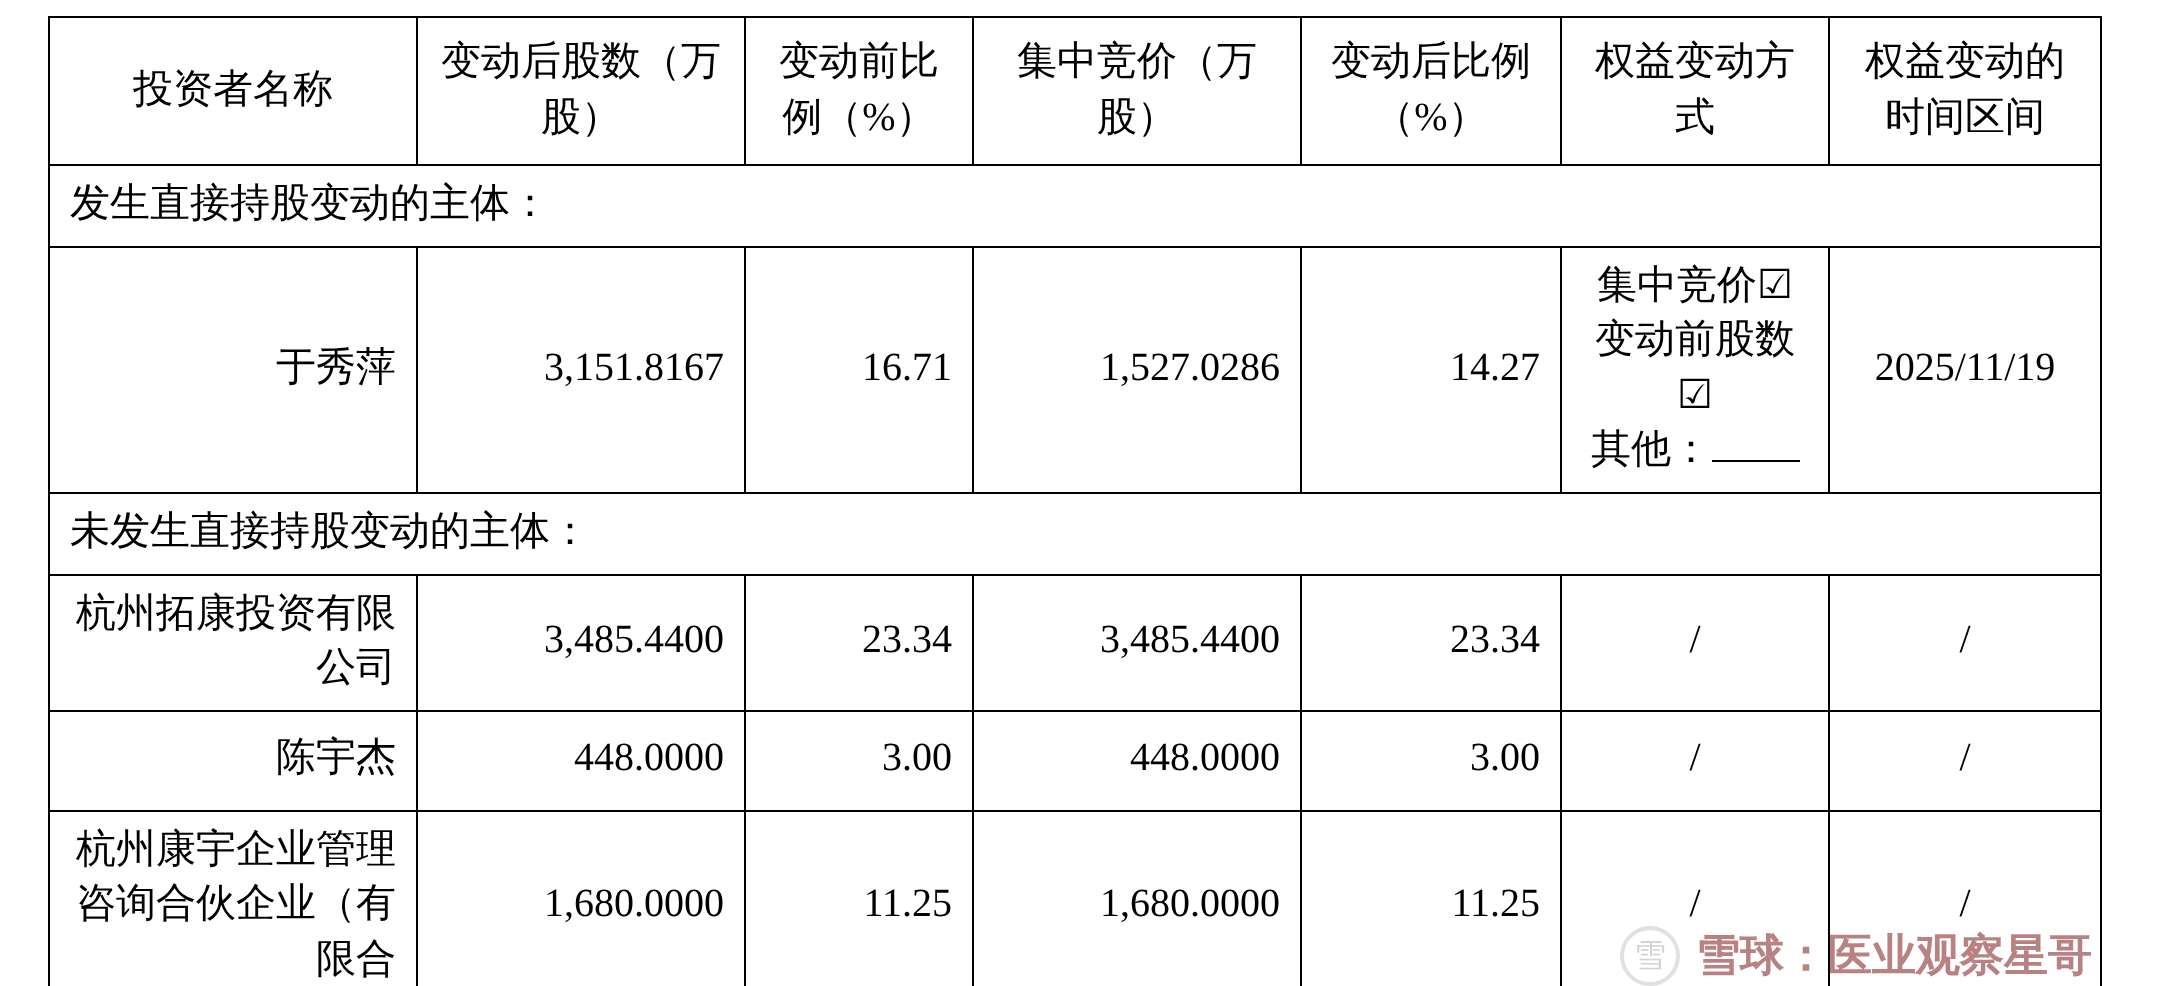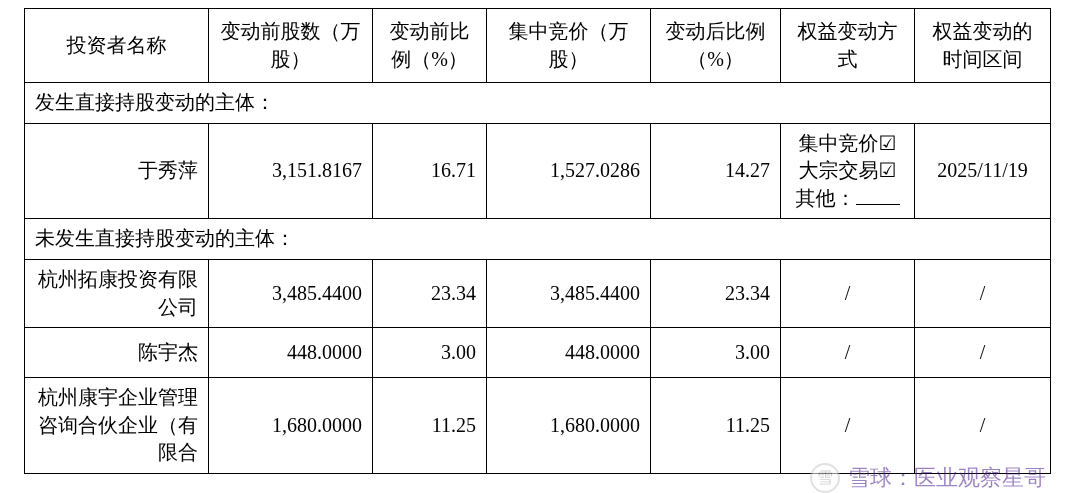--- a/index.html
+++ b/index.html
@@ -106,65 +106,66 @@
     border: 2px solid #c9c9c9;
     display: flex;
     align-items: center;
     justify-content: center;
     font-size: 16px;
     color: #b0b0b0;
     font-family: "Liberation Sans", sans-serif;
   }
   .watermark .wm-text {
     font-size: 22px;
-    color: #4c1d95;
+    color: #7f1d1d;
     font-family: "Liberation Sans", sans-serif;
     white-space: nowrap;
+    font-weight: bold;
   }
 </style>
 </head>
 <body>
 
 <div class="sheet">
 
   <table class="holding-table">
     <colgroup>
       <col class="col1">
         <col class="col2">
         <col class="col3">
         <col class="col4">
       <col class="col5">
         <col class="col6">
         <col class="col7">
     </colgroup>
     <thead>
       <tr>
         <th class="hdr">投资者名称</th>
-        <th class="hdr">变动前股数（万股）</th>
+        <th class="hdr">变动后股数（万股）</th>
         <th class="hdr">变动前比例（%）</th>
         <th class="hdr">集中竞价（万股）</th>
         <th class="hdr">变动后比例（%）</th>
         <th class="hdr">权益变动方式</th>
         <th class="hdr">权益变动的时间区间</th>
       </tr>
     </thead>
     <tbody>
       <tr>
         <td class="section" colspan="7">发生直接持股变动的主体：</td>
       </tr>
 
       <tr class="row-main">
         <td class="name">于秀萍</td>
         <td class="num">3,151.8167</td>
         <td class="num">16.71</td>
         <td class="num">1,527.0286</td>
         <td class="num">14.27</td>
         <td class="way">
           <div>集中竞价☑</div>
-          <div>大宗交易☑</div>
+          <div>变动前股数☑</div>
           <div><span>其他：</span><span class="underline-blank"></span></div>
         </td>
         <td class="date">2025/11/19</td>
       </tr>
 
       <tr>
         <td class="section" colspan="7">未发生直接持股变动的主体：</td>
       </tr>
 
       <tr class="row-data">

